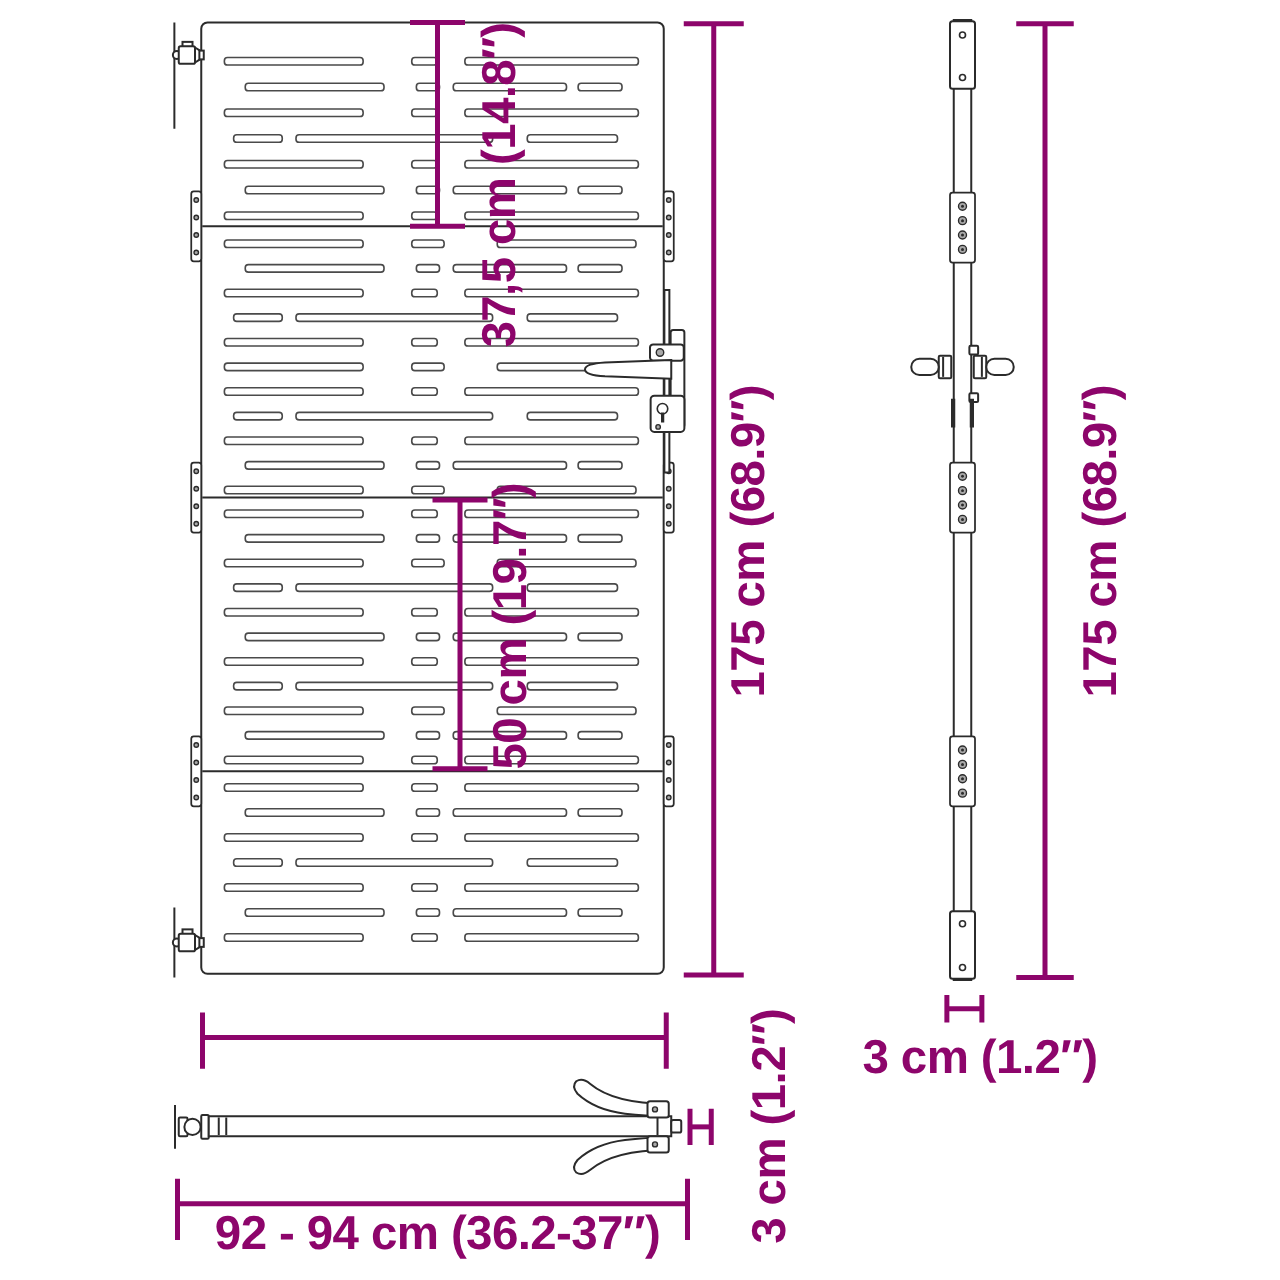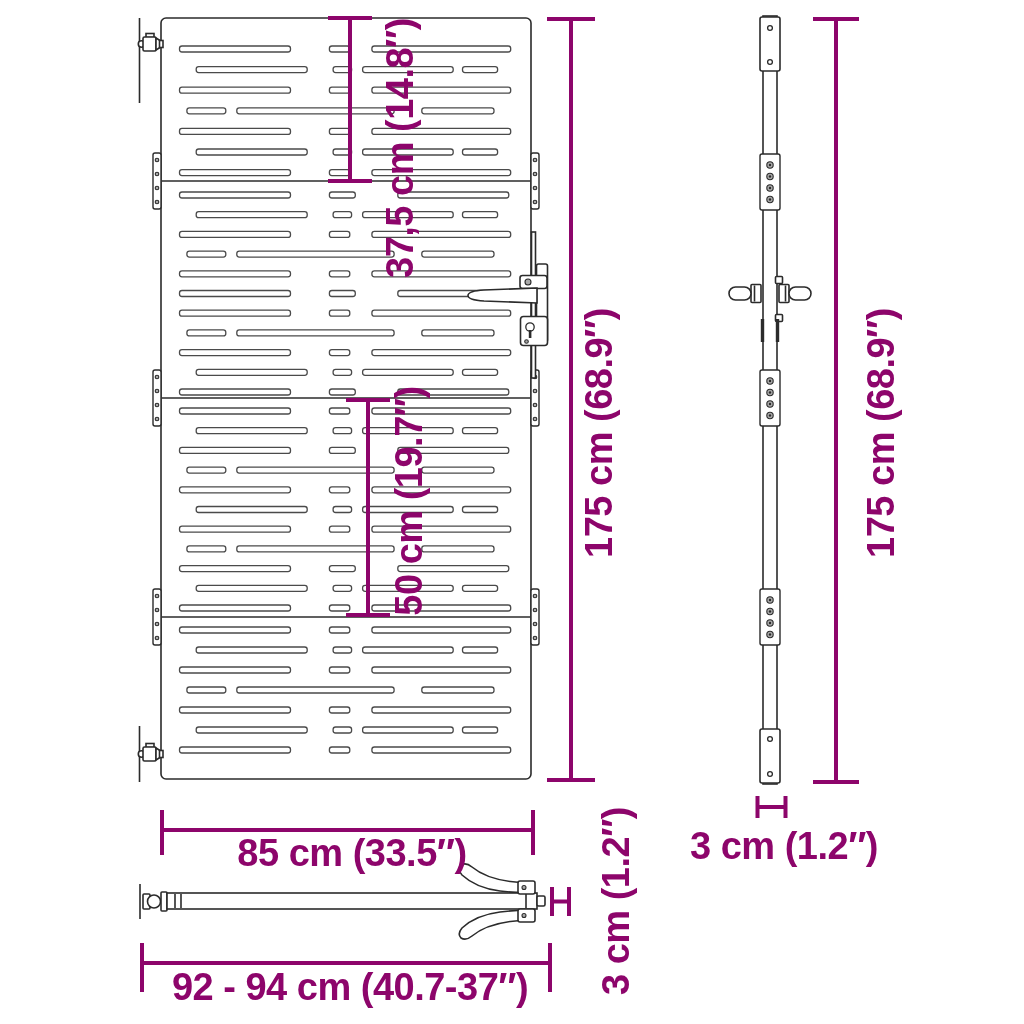--- a/index.html
+++ b/index.html
@@ -336,17 +336,16 @@
         <line class="dim" x1="569" y1="887" x2="569" y2="916"></line>
         <line class="dim" x1="552" y1="901.5" x2="569" y2="901.5"></line>
       </g>
     </g>
   </svg>
 
   <div class="dim-label rot" style="left:400px;top:148px;">37,5 cm (14.8″)</div>
   <div class="dim-label rot" style="left:409px;top:501px;">50 cm (19.7″)</div>
   <div class="dim-label rot" style="left:599px;top:433px;">175 cm (68.9″)</div>
   <div class="dim-label rot" style="left:881px;top:433px;">175 cm (68.9″)</div>
-  <div class="dim-label" style="left:352px;top:853px;">85 cm (33.5″)</div>
-  <div class="dim-label" style="left:350px;top:987px;">92 - 94 cm (40.7-37″)</div>
+  <div class="dim-label" style="left:350px;top:987px;">92 - 94 cm (36.2-37″)</div>
   <div class="dim-label" style="left:784px;top:846px;">3 cm (1.2″)</div>
   <div class="dim-label rot" style="left:616px;top:901px;">3 cm (1.2″)</div>
 </div>
 
 </body></html>

